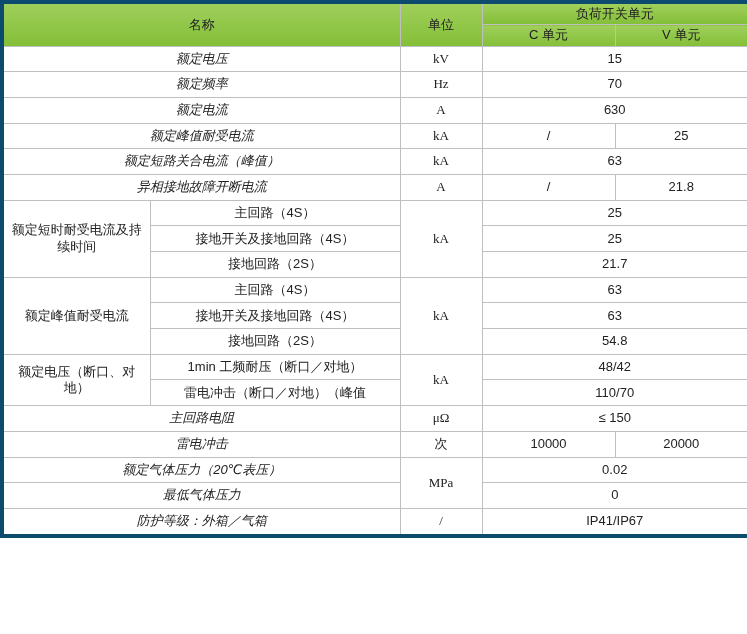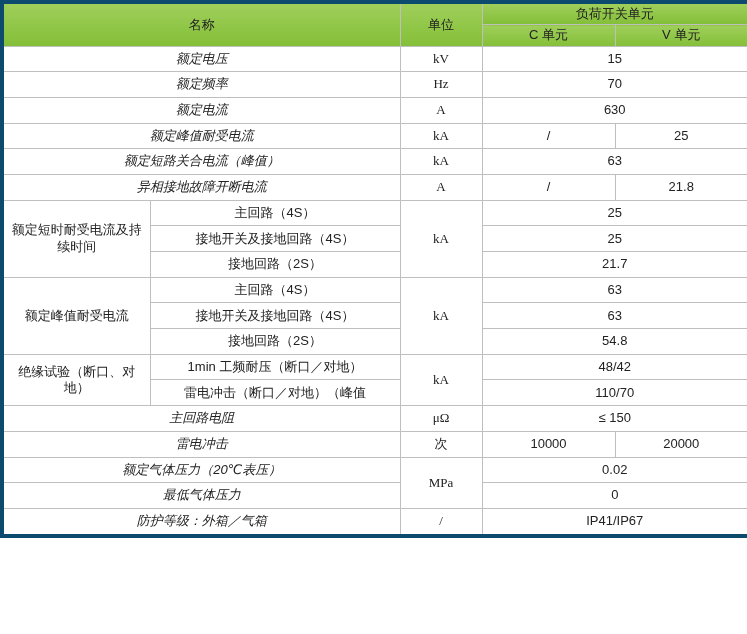--- a/index.html
+++ b/index.html
@@ -150,21 +150,21 @@
     <tr>
       <td class="sub-name">接地开关及接地回路（4S）</td>
       <td class="val" colspan="2">63</td>
     </tr>
     <tr>
       <td class="sub-name">接地回路（2S）</td>
       <td class="val" colspan="2">54.8</td>
     </tr>
 
     <tr>
-      <td class="group-name" rowspan="2">绝缘试验（断口、对地）</td>
+      <td class="group-name" rowspan="2">额定电压（断口、对地）</td>
       <td class="sub-name">1min 工频耐压（断口／对地）</td>
       <td class="unit-cell" rowspan="2">kA</td>
       <td class="val" colspan="2">48/42</td>
     </tr>
     <tr>
       <td class="sub-name">雷电冲击（断口／对地）（峰值</td>
       <td class="val" colspan="2">110/70</td>
     </tr>
 
     <tr>

